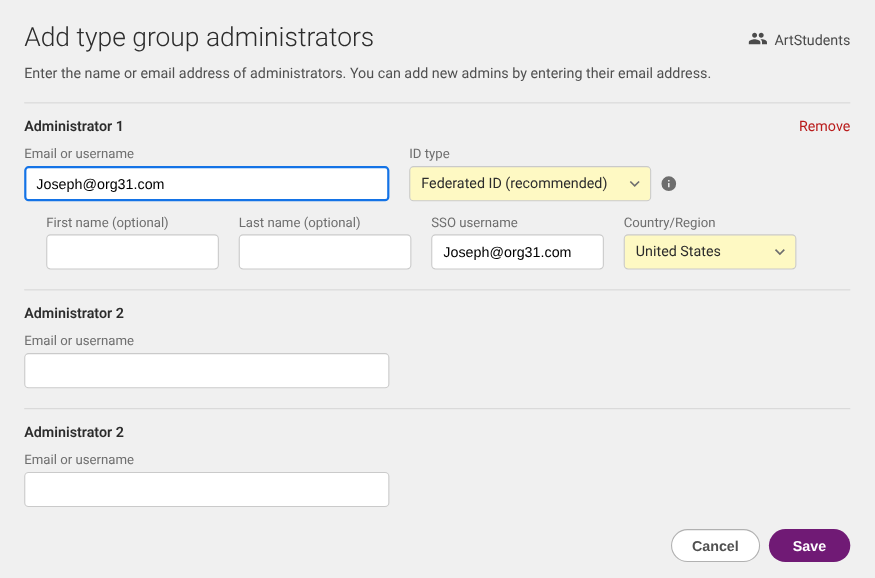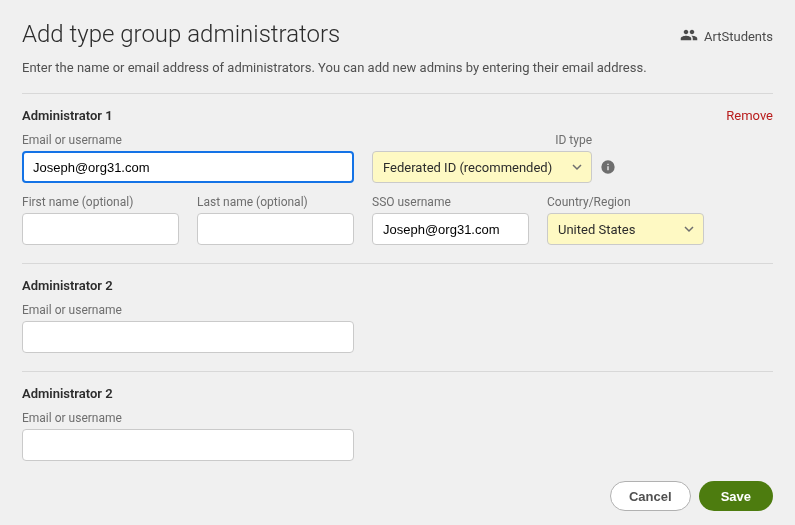--- a/index.html
+++ b/index.html
@@ -100,21 +100,20 @@
     .col-half {
       width: 157px;
     }
     .col-idtype-wrap {
       display: flex;
       align-items: flex-end;
       gap: 8px;
     }
     .col-idtype {
       width: 220px;
-      text-align: right;
     }
     .select-wrap {
       position: relative;
     }
     .select-display {
       width: 100%;
       height: 32px;
       border: 1px solid #cacaca;
       border-radius: 4px;
       background: #fef9c3;
@@ -143,20 +142,21 @@
     }
     .info-icon-wrap svg {
       width: 16px;
       height: 16px;
       fill: #6e6e6e;
     }
     .row2 {
       display: flex;
       gap: 18px;
       margin-top: 12px;
+      margin-left: 20px;
     }
     .col-region {
       width: 157px;
     }
     .section-bottom-divider {
       margin-top: 18px;
     }
     .footer {
       position: absolute;
       bottom: 14px;
@@ -174,21 +174,21 @@
       display: flex;
       align-items: center;
       justify-content: center;
     }
     .btn-cancel {
       background: #ffffff;
       color: #505050;
       border: 1px solid #b1b1b1;
     }
     .btn-save {
-      background: #4d7c0f;
+      background: #701a75;
       color: #ffffff;
       border: none;
       padding: 0 22px;
     }
   </style>
 </head>
 <body>
 
 <div class="header-row">
   <h1 class="page-title">Add type group administrators</h1>

